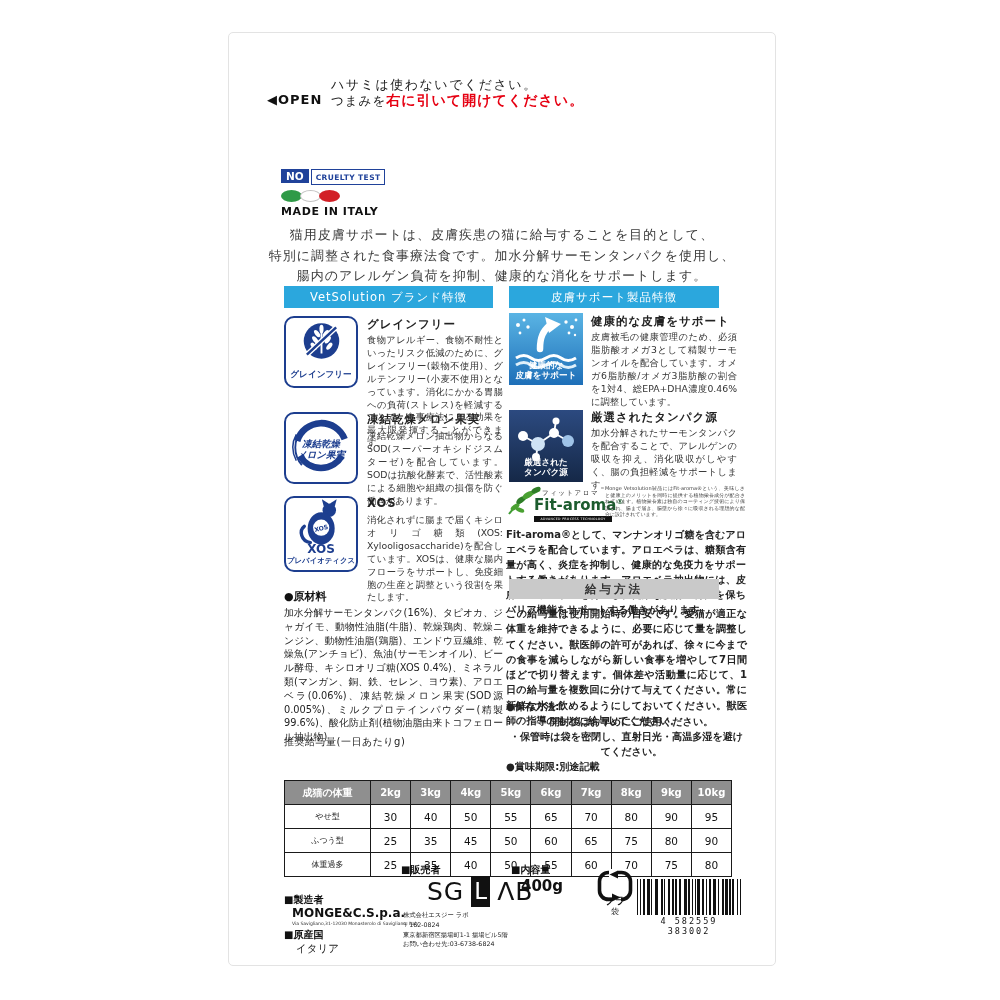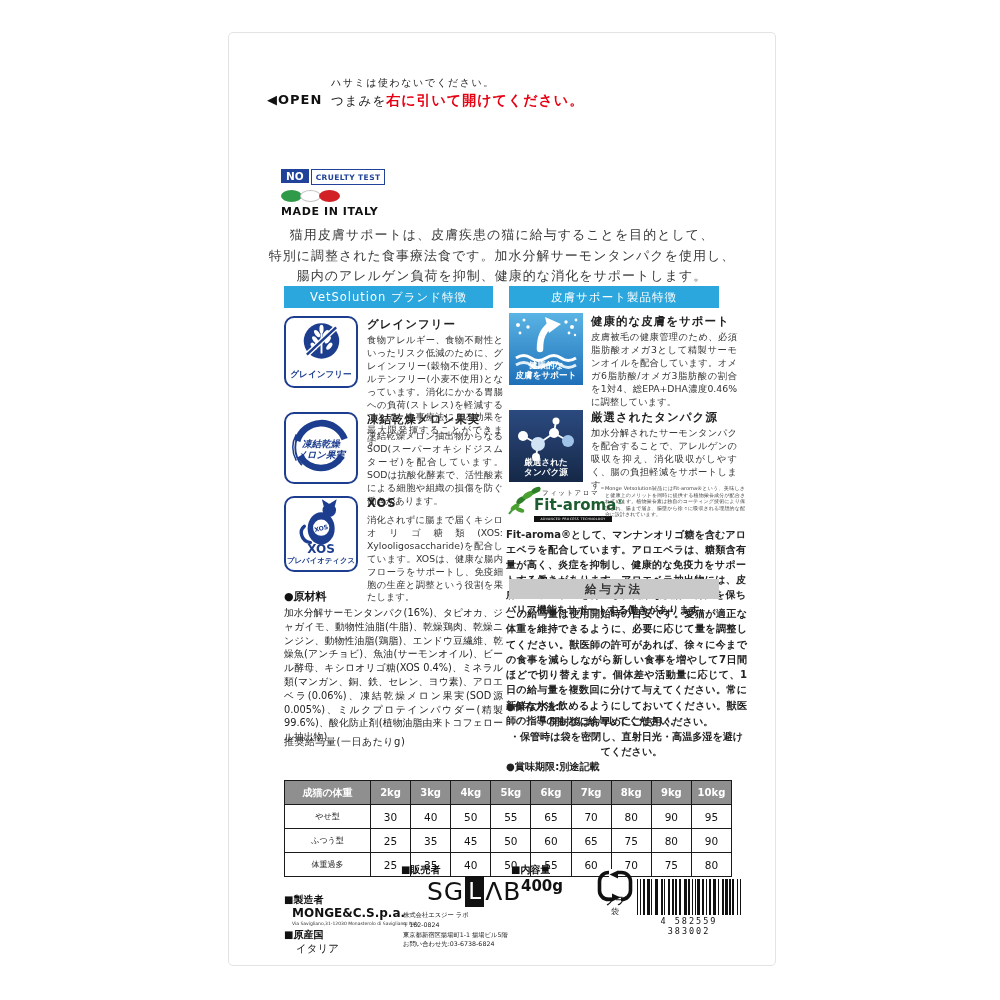--- a/index.html
+++ b/index.html
@@ -2,21 +2,21 @@
 <html><head>
 <meta charset="utf-8">
 <style>
   html,body{margin:0;padding:0;background:#fff;width:1000px;height:1000px;overflow:hidden;
     font-family:"DejaVu Sans","Liberation Sans",sans-serif;color:#333;}
   .canvas{position:absolute;left:0;top:0;width:1000px;height:1000px;background:#fff;}
   .package{position:absolute;left:228px;top:32px;width:546px;height:932px;background:#fff;
     border:1px solid #e3e3e3;border-radius:5px;}
   .abs{position:absolute;}
   
-  .caution{left:102px;top:43px;font-size:10px;letter-spacing:1.5px;color:#222;}
+  .caution{left:102px;top:43px;font-size:13px;letter-spacing:1.5px;color:#222;}
   .open-label{left:38px;top:59px;font-size:13px;font-weight:bold;letter-spacing:1px;color:#111;}
   .pull-line{left:102px;top:57px;white-space:nowrap;}
   .pull-black{font-size:12.5px;letter-spacing:1px;color:#222;}
   .pull-red{font-size:14px;font-weight:bold;letter-spacing:1px;color:#e60012;}
   
   .nc{left:52px;top:136px;display:flex;gap:2px;align-items:flex-start;}
   .no-box{background:#20429a;color:#fff;font-size:10.5px;font-weight:bold;padding:1px 5px;}
   .ct-box{border:1.5px solid #20429a;color:#20429a;font-size:7.5px;font-weight:bold;
     padding:2.5px 4px;letter-spacing:0.4px;}
   .flag{left:52px;top:157px;display:flex;}
@@ -72,21 +72,21 @@
     table-layout:fixed;}
   table.feed th,table.feed td{border:1.5px solid #1a1a1a;text-align:center;height:23px;padding:0;}
   table.feed th{background:#8f8f8f;color:#fff;font-size:10px;font-weight:bold;}
   table.feed td.rl{font-size:8px;color:#222;}
   table.feed td.v{font-size:10.5px;color:#111;}
   
   .f-h{font-size:10px;font-weight:bold;color:#111;}
   .mfr-name{left:63px;top:873px;font-size:12px;font-weight:bold;color:#111;}
   .mfr-addr{left:63px;top:888px;font-size:4.5px;color:#333;}
   .origin-v{left:67px;top:909px;font-size:10.5px;color:#222;}
-  .sglab{left:198px;top:842px;height:32px;display:flex;align-items:center;color:#111;}
+  .sglab{left:198px;top:842px;height:32px;display:flex;align-items:center;color:#111;gap:6px;}
   .sg-t{font-size:25px;letter-spacing:1px;font-weight:500;}
   .sg-l{display:inline-block;background:#111;color:#fff;font-size:23px;font-weight:500;
     width:19px;height:31px;line-height:31px;text-align:center;margin:0 1px;}
   .seller-lines{left:174px;top:877px;font-size:6.3px;line-height:9.8px;color:#222;}
   .content-v{left:292px;top:844px;font-size:15px;font-weight:600;color:#111;}
   .recycle{left:366px;top:836px;width:40px;text-align:center;}
   .recycle .mark{position:absolute;left:8px;top:25px;width:24px;font-size:10px;font-weight:bold;color:#111;letter-spacing:0;}
   .recycle .sub{position:absolute;left:0;top:37px;width:40px;font-size:8px;color:#111;}
   .barcode{left:408px;top:846px;width:104px;}
   .bars{height:36px;font-size:0;white-space:nowrap;}

